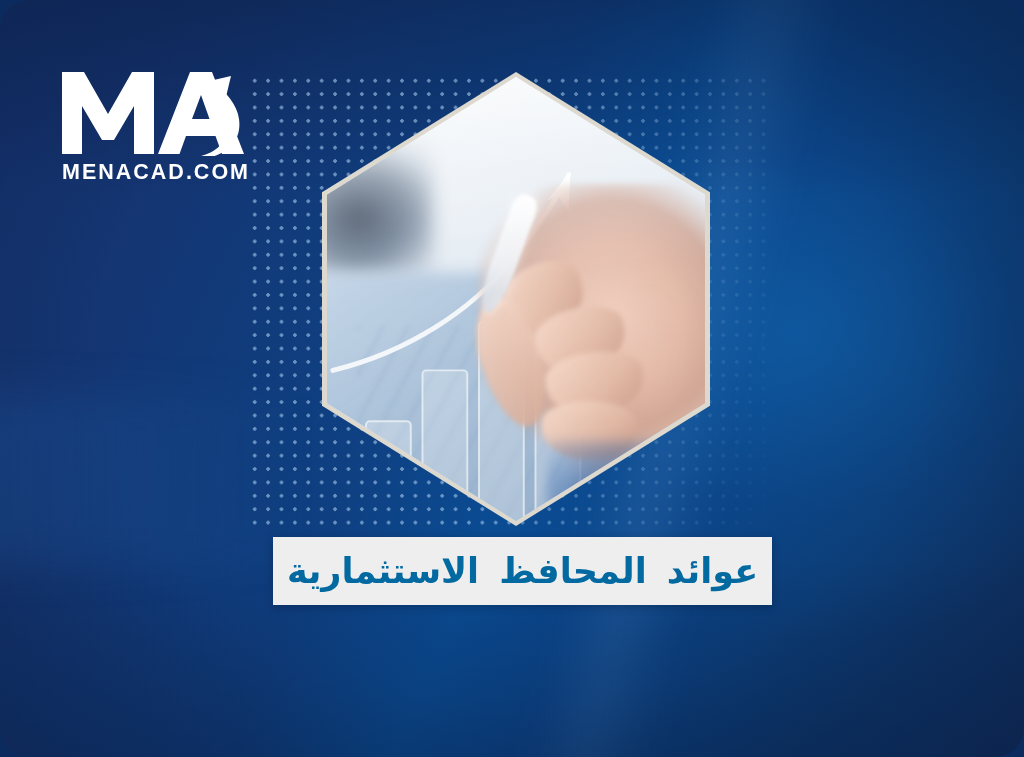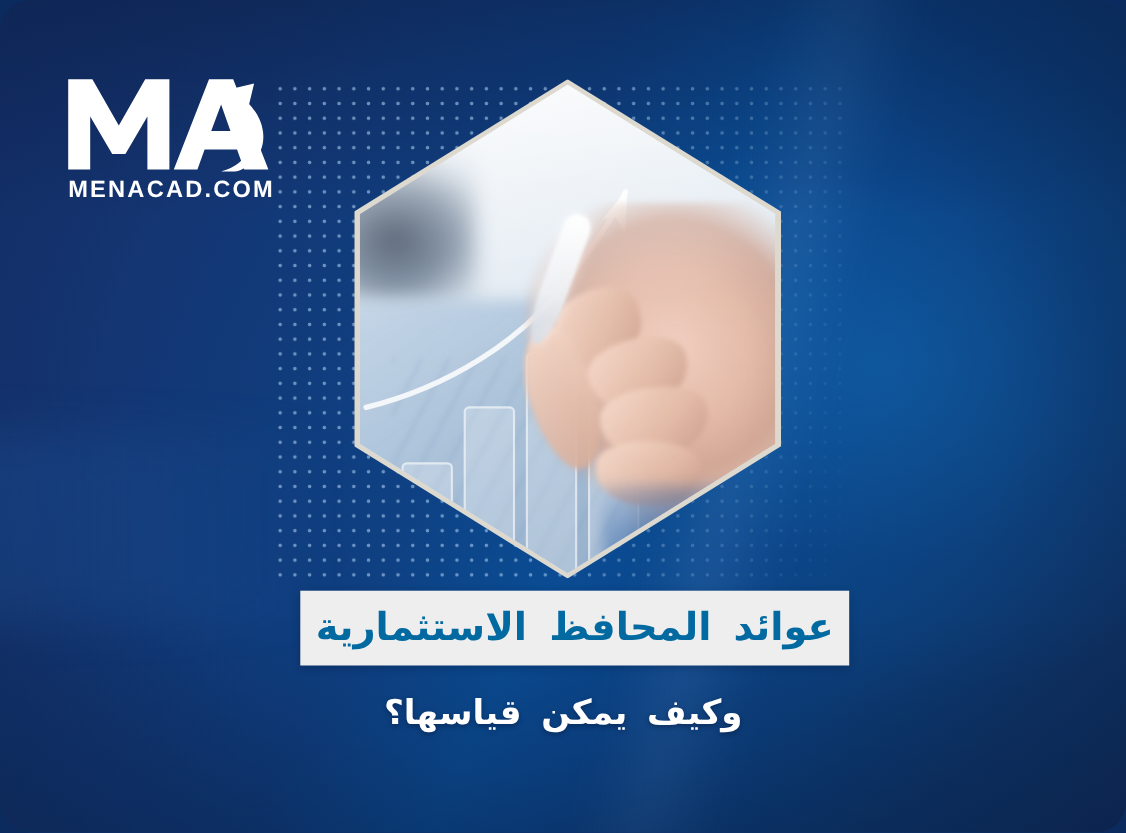--- a/index.html
+++ b/index.html
@@ -331,15 +331,14 @@
         <div class="ph-bottomblue"></div>
         <div class="ph-gloss"></div>
       </div>
     </div>
   </div>
 
   <div class="title-box">
     <div class="title-text">عوائد المحافظ الاستثمارية</div>
   </div>
 
-  <div class="subtitle">وكيف يمكن قياسها؟</div>
 
 </div>
 
 </body></html>

